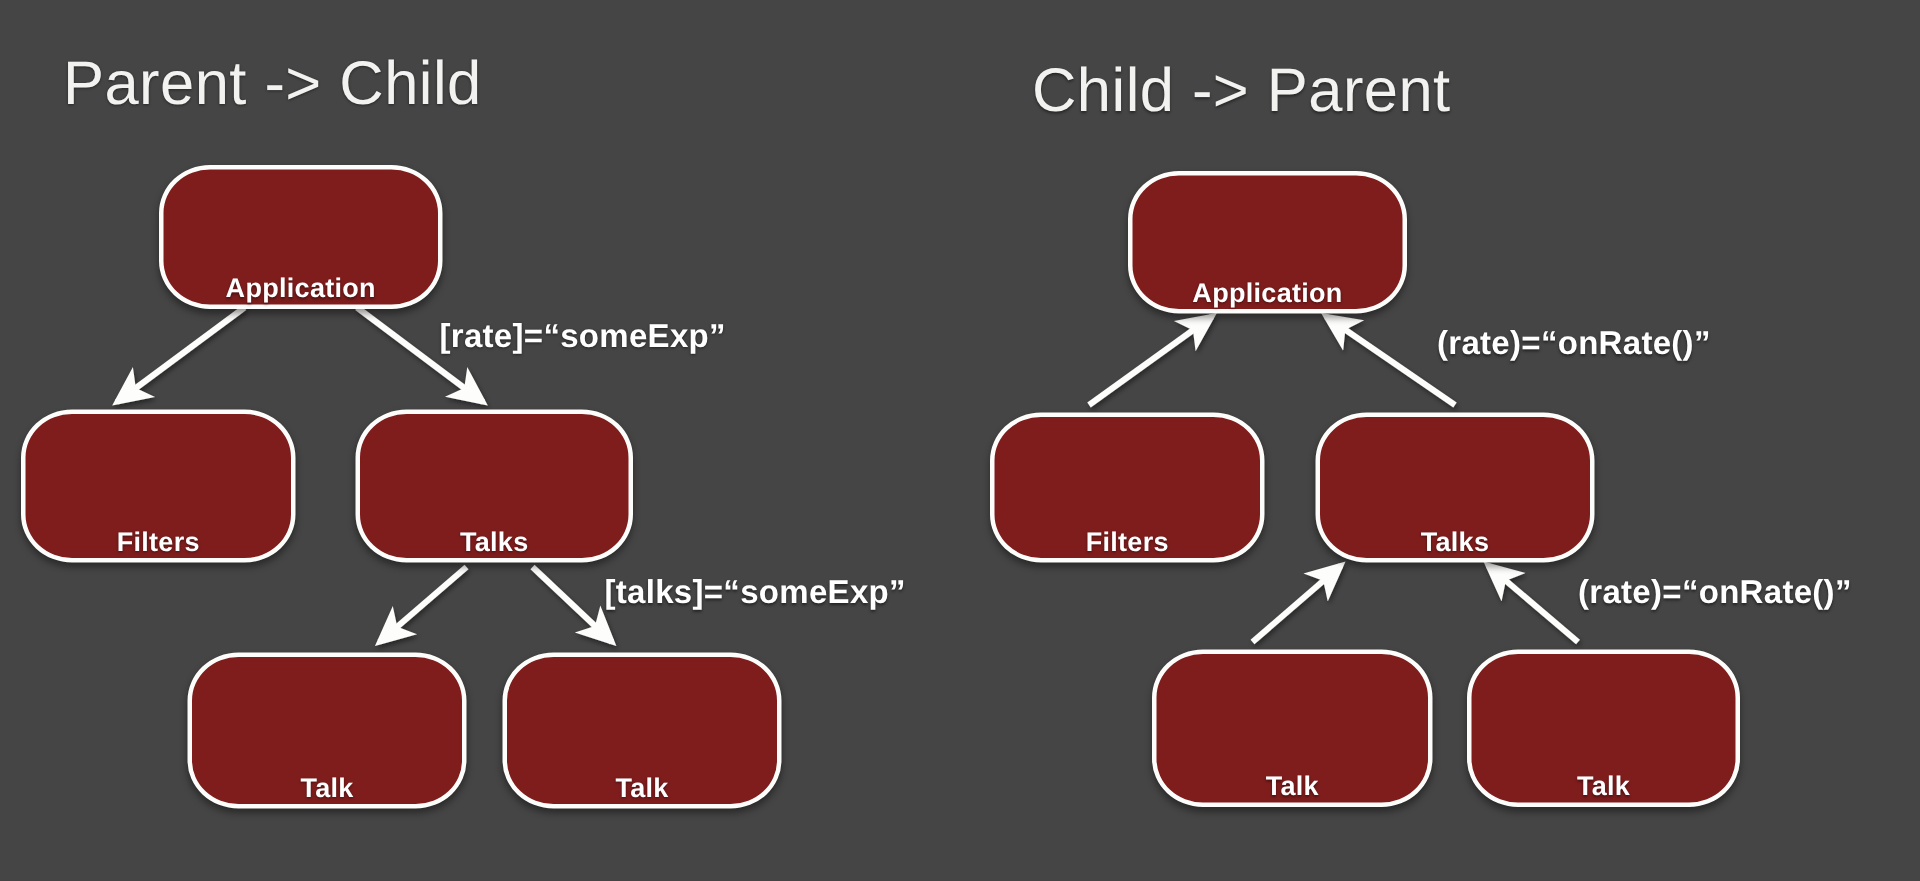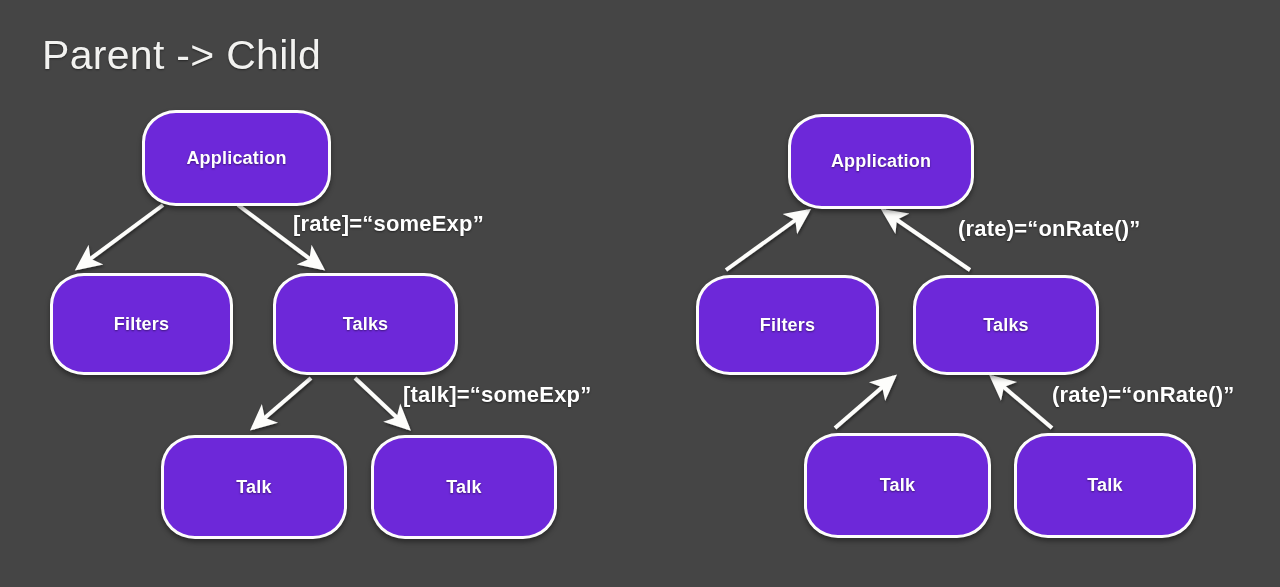--- a/index.html
+++ b/index.html
@@ -37,28 +37,27 @@
     line-height: 1;
     white-space: nowrap;
     text-shadow: 0 1px 2px rgba(0,0,0,0.45);
   }
   #title-left  { left: 42px; top: 35px; }
   #title-right { left: 48px; top: 40px; }
 
   .node {
     position: absolute;
     box-sizing: border-box;
-    background: #6d28d9;
+    background: #7f1d1d;
     border: 3px solid #fdfdfb;
     border-radius: 34px / 32px;
     box-shadow: 0 3px 5px rgba(0,0,0,0.40);
     display: flex;
-    align-items: center;
+    align-items: flex-end;
     justify-content: center;
-    margin-left: 36px;
   }
   .node-label {
     color: #ffffff;
     font-size: 18px;
     font-weight: bold;
     letter-spacing: 0.2px;
     white-space: nowrap;
     text-shadow: 0 1px 2px rgba(0,0,0,0.45);
   }
 
@@ -117,24 +116,25 @@
       <span class="node-label">Talks</span>
     </div>
     <div class="node" style="left: 125px; top: 435px; width: 186px; height: 104px;">
       <span class="node-label">Talk</span>
     </div>
     <div class="node" style="left: 335px; top: 435px; width: 186px; height: 104px;">
       <span class="node-label">Talk</span>
     </div>
 
     <div class="annotation" style="left: 293px; top: 211px;">[rate]=“someExp”</div>
-    <div class="annotation" style="left: 403px; top: 382px;">[talk]=“someExp”</div>
+    <div class="annotation" style="left: 403px; top: 382px;">[talks]=“someExp”</div>
   </div>
 
   <div class="panel" id="panel-right">
+    <div class="panel-title" id="title-right">Child -&gt; Parent</div>
 
     <svg class="edges" id="edges-right" viewBox="0 0 640 587">
       <defs>
         <filter id="shadowR" x="-40%" y="-40%" width="180%" height="180%">
           <feDropShadow dx="1" dy="2" stdDeviation="1.6" flood-color="#000000" flood-opacity="0.45"></feDropShadow>
         </filter>
         <marker id="arrowR" markerWidth="7" markerHeight="7" refX="5.6" refY="3.5" orient="auto" markerUnits="strokeWidth">
           <path d="M0,0.4 L6.6,3.5 L0,6.6 L1.7,3.5 Z" fill="#fdfdfb"></path>
         </marker>
       </defs>

